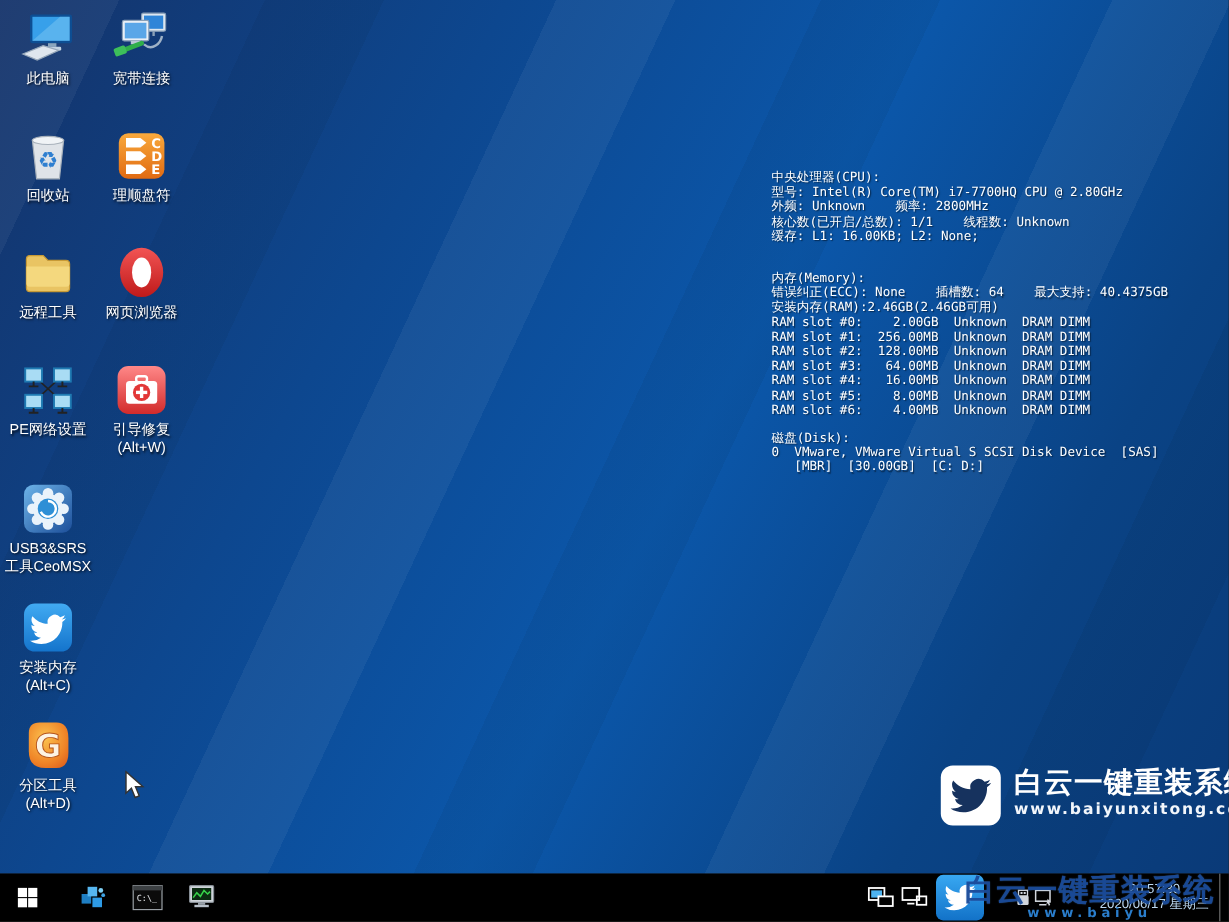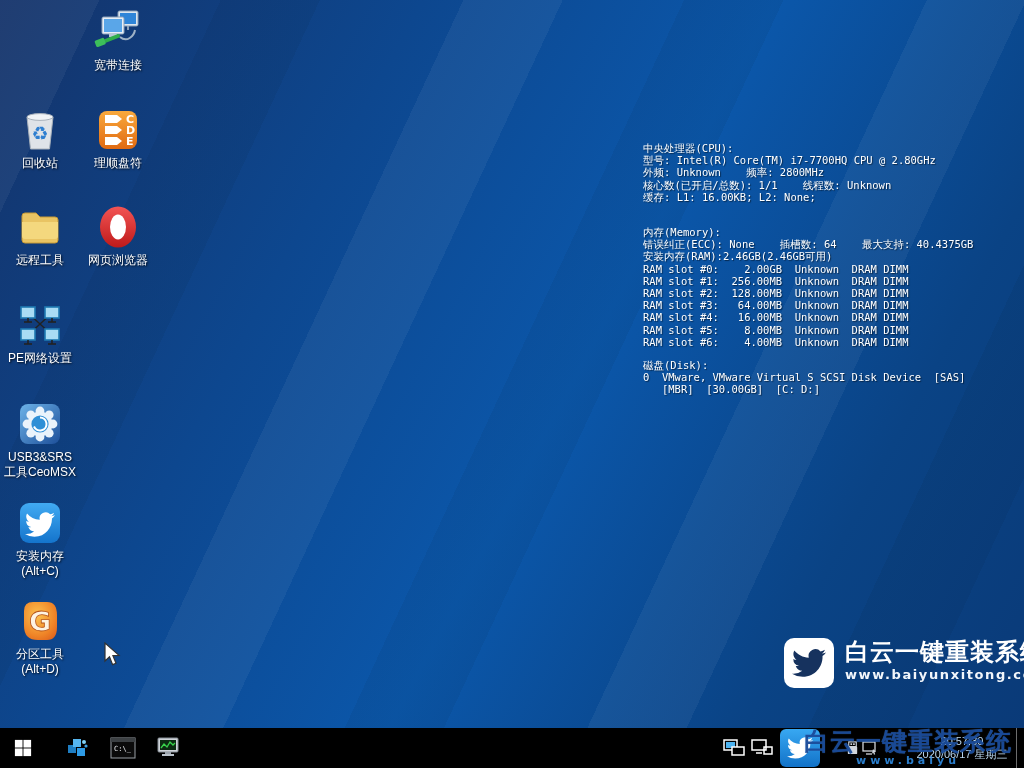--- a/index.html
+++ b/index.html
@@ -64,20 +64,33 @@
     text-shadow:0 0 1px rgba(80,150,230,.6); }
   .tb-wm-url { font-size:11px; font-weight:bold; letter-spacing:4px; color:rgba(44,132,214,.95);
     margin-top:-1px; font-family:"DejaVu Sans", sans-serif;text-align:center; }
 </style>
 </head>
 <body>
 
 <div class="screen">
   <div class="desk">
 
+    <div class="dicon" style="left:1px;top:8px">
+      <div class="ig">
+          <svg viewBox="0 0 48 48">
+        <rect x="9" y="4" width="35" height="24" rx="2" fill="#0d4e93"></rect>
+        <rect x="11" y="6" width="31" height="20" fill="#37a0ea"></rect>
+        <polygon points="11,26 34,6 42,6 42,26" fill="#7cc6f2" opacity="0.5"></polygon>
+        <rect x="24" y="28" width="7" height="3" fill="#8aa6bd"></rect>
+        <rect x="20" y="31" width="15" height="3" rx="1" fill="#c2d3e2"></rect>
+        <polygon points="3,37 20,30 33,34 15,42" fill="#dfe6ee" stroke="#97a8ba" stroke-width="1"></polygon>
+      </svg>
+        </div>
+      <div class="ilabel">此电脑</div>
+    </div>
 
     <div class="dicon" style="left:79px;top:8px">
       <div class="ig">
           <svg viewBox="0 0 48 48">
         <rect x="24" y="3" width="20" height="15" rx="1.5" fill="#dce6f0" stroke="#8aa0b8"></rect>
         <rect x="26" y="5" width="16" height="11" fill="#2f85d8"></rect>
         <path d="M34 18 v4" stroke="#8aa0b8" stroke-width="2" fill="none"></path>
         <rect x="8" y="9" width="22" height="17" rx="1.5" fill="#e8eef6" stroke="#8aa0b8"></rect>
         <rect x="10" y="11" width="18" height="13" fill="#5aa6e8"></rect>
         <rect x="15" y="26" width="8" height="3" fill="#b9c7d6"></rect>
@@ -168,20 +181,40 @@
           <line x1="12" y1="39" x2="12" y2="43"></line>
               <line x1="8" y1="43" x2="16" y2="43"></line>
           <line x1="36" y1="39" x2="36" y2="43"></line>
               <line x1="32" y1="43" x2="40" y2="43"></line>
         </g>
       </svg>
         </div>
       <div class="ilabel">PE网络设置</div>
     </div>
 
+    <div class="dicon" style="left:79px;top:301px">
+      <div class="ig">
+          <svg viewBox="0 0 48 48">
+        <defs>
+              <linearGradient id="rg" x1="0" y1="0" x2="0" y2="1">
+          <stop offset="0" stop-color="#f88"></stop>
+                <stop offset="1" stop-color="#d22b2b"></stop>
+              </linearGradient>
+            </defs>
+        <rect x="4" y="4" width="40" height="40" rx="9" fill="url(#rg)"></rect>
+        <rect x="19.5" y="12.5" width="9" height="5" rx="2" fill="none" stroke="#fff" stroke-width="2"></rect>
+        <rect x="11" y="16.5" width="26" height="19" rx="3" fill="#fff"></rect>
+        <circle cx="24" cy="26" r="7.2" fill="#e23737"></circle>
+        <rect x="22.6" y="21.3" width="2.8" height="9.4" fill="#fff"></rect>
+        <rect x="19.3" y="24.6" width="9.4" height="2.8" fill="#fff"></rect>
+      </svg>
+        </div>
+      <div class="ilabel">引导修复
+(Alt+W)</div>
+    </div>
 
     <div class="dicon" style="left:1px;top:400px">
       <div class="ig">
           <svg viewBox="0 0 48 48">
         <defs>
               <linearGradient id="bg1" x1="0" y1="0" x2="1" y2="1">
           <stop offset="0" stop-color="#6db3e8"></stop>
                 <stop offset="1" stop-color="#1d4f9a"></stop>
               </linearGradient>
             </defs>

